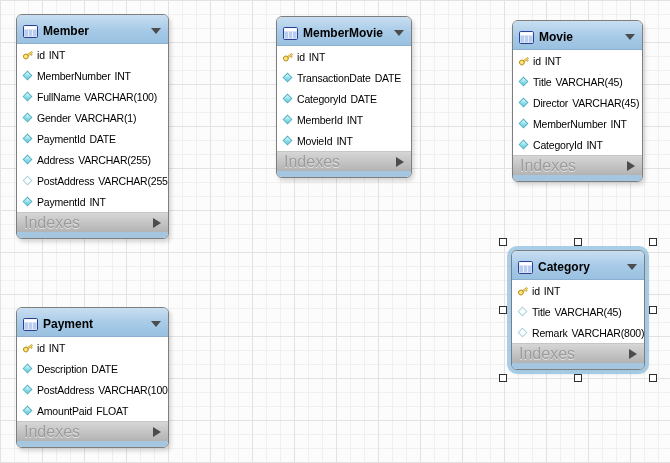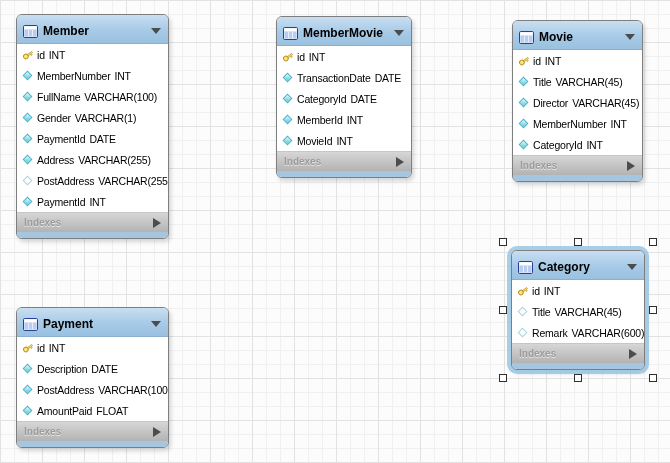--- a/index.html
+++ b/index.html
@@ -48,21 +48,21 @@
   .ctype { margin-left:4px; }
 
   .diamond { width:7px; height:7px; transform:rotate(45deg); }
   .diamond.filled { background:linear-gradient(135deg,#eafcfe 0%,#8fdfe9 55%,#5ecbdd 100%);
     border:1px solid #4aafc4; }
   .diamond.hollow { background:#fff; border:1px solid #a8d3dc; }
 
   .tfoot { height:20px; display:flex; align-items:center; justify-content:space-between;
     padding:0 7px; background:linear-gradient(to bottom,#d6d6d6,#b3b3b3);
     border-top:1px solid #c6c6c6; }
-  .flabel { font-size:10px; font-weight:bold; color:#9c9c9c;
+  .flabel { font-size:16px; font-weight:normal; color:#9c9c9c;
     text-shadow:0 1px 0 rgba(255,255,255,0.6); }
   .tri-right { width:0; height:0;
     border-top:5px solid transparent; border-bottom:5px solid transparent;
     border-left:8px solid #4c4c4c; }
 
   .tstrip { height:6px; background:#a4c6e1; }
 
   .handle { position:absolute; width:8px; height:8px;
     background:#fff; border:1px solid #2f2f2f; z-index:5; }
   .handle.tl { left:-12px; top:-12px; }
@@ -324,21 +324,21 @@
               <span class="diamond hollow"></span>
             </span>
             <span class="cname">Title</span>
             <span class="ctype">VARCHAR(45)</span>
           </div>
           <div class="trow">
             <span class="cicon">
               <span class="diamond hollow"></span>
             </span>
             <span class="cname">Remark</span>
-            <span class="ctype">VARCHAR(600)</span>
+            <span class="ctype">VARCHAR(800)</span>
           </div>
         </div>
         <div class="tfoot">
           <span class="flabel">Indexes</span>
           <span class="tri-right"></span>
         </div>
         <div class="tstrip"></div>
       </div>
       <div class="handle tl"></div>
       <div class="handle tm"></div>

